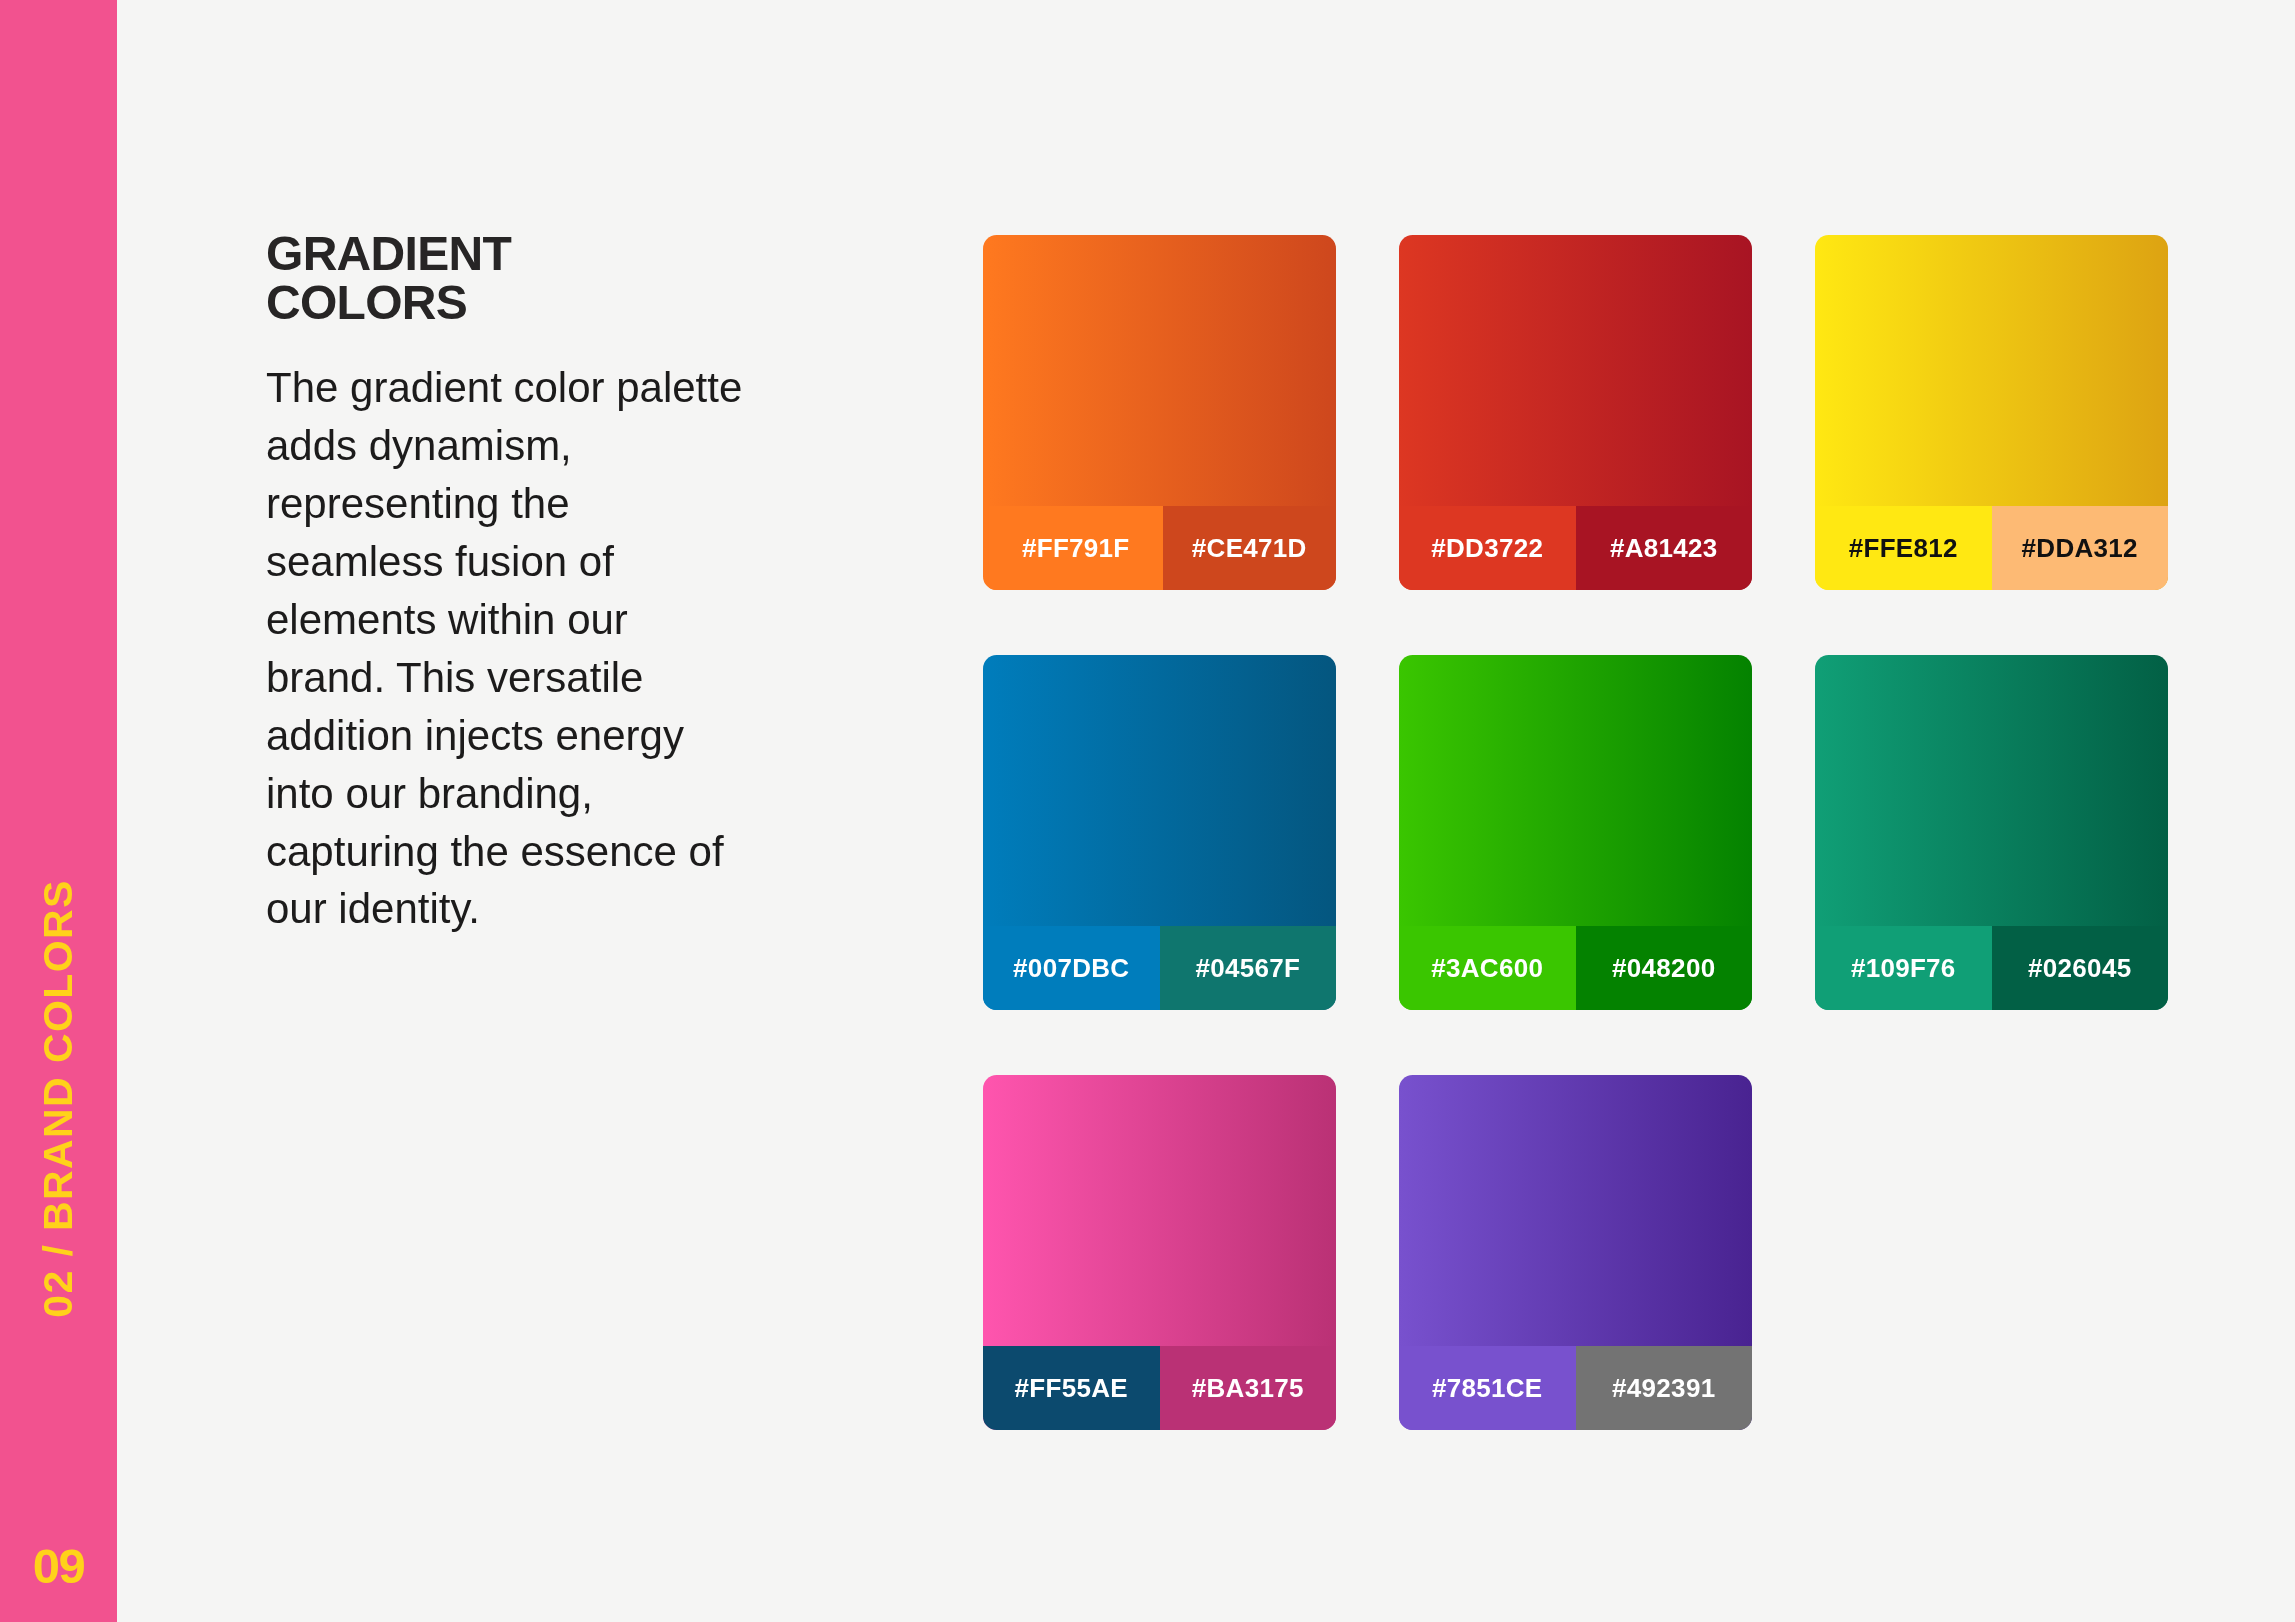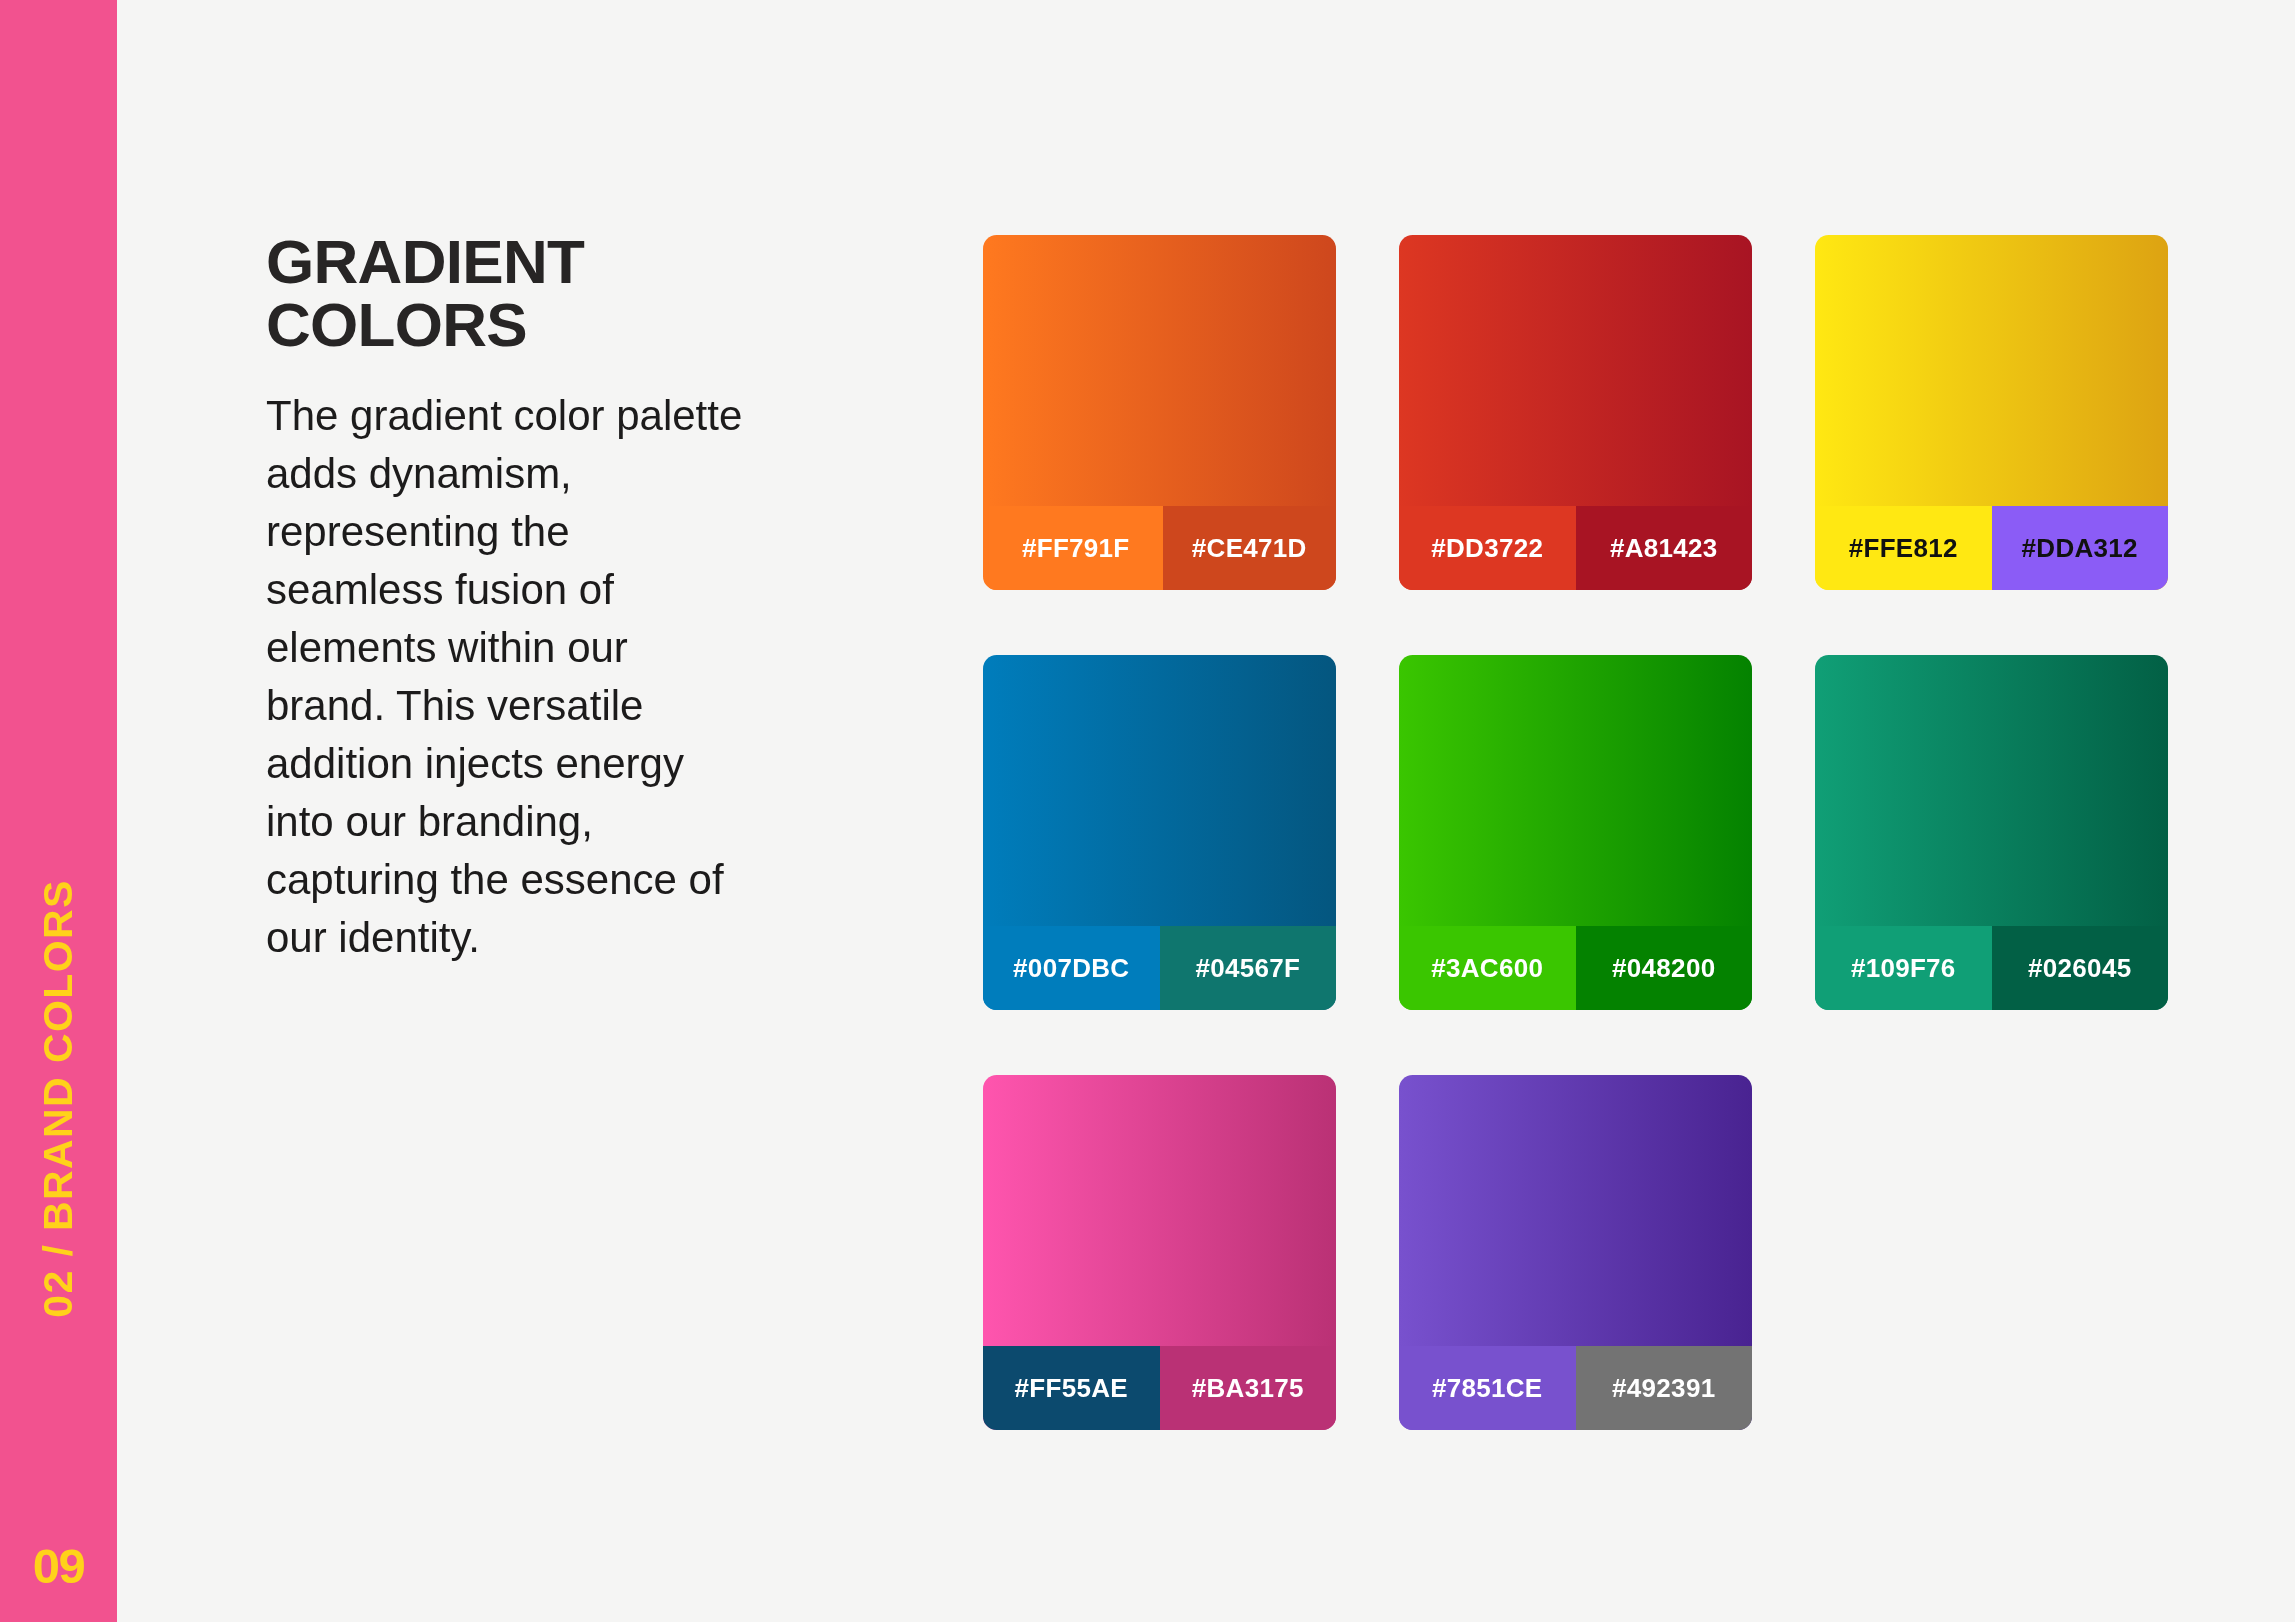--- a/index.html
+++ b/index.html
@@ -64,21 +64,21 @@
     position: absolute;
     left: 266px;
     top: 230px;
     width: 504px;
   }
   .page-title {
     margin: 0;
     color: #272525;
     font-family: "Liberation Sans Narrow", "Liberation Sans", sans-serif;
     font-weight: bold;
-    font-size: 62px;
+    font-size: 48px;
     line-height: 1.02;
     letter-spacing: -0.7px;
     text-transform: uppercase;
     max-width: 436px;
   }
   .page-description {
     margin: 31px 0 0 0;
     color: #1c1b1b;
     font-family: "Liberation Sans", sans-serif;
     font-weight: 400;
@@ -158,21 +158,21 @@
       <div class="swatch-gradient" style="background: linear-gradient(90deg, rgb(221, 55, 34) 0%, rgb(168, 20, 35) 100%);"></div>
       <div class="swatch-labels">
         <div class="swatch-chip" style="background: rgb(221, 55, 34); color: rgb(255, 255, 255);">#DD3722</div>
         <div class="swatch-chip" style="background: rgb(168, 20, 35); color: rgb(255, 255, 255);">#A81423</div>
       </div>
     </div>
     <div class="swatch-card">
       <div class="swatch-gradient" style="background: linear-gradient(90deg, rgb(255, 232, 18) 0%, rgb(221, 163, 18) 100%);"></div>
       <div class="swatch-labels">
         <div class="swatch-chip" style="background: rgb(255, 232, 18); color: rgb(17, 17, 17);">#FFE812</div>
-        <div class="swatch-chip" style="background: #8b5cf6; color: rgb(17, 17, 17);">#DDA312</div>
+        <div class="swatch-chip" style="background: #fdba74; color: rgb(17, 17, 17);">#DDA312</div>
       </div>
     </div>
     <div class="swatch-card">
       <div class="swatch-gradient" style="background: linear-gradient(90deg, rgb(0, 125, 188) 0%, rgb(4, 86, 127) 100%);"></div>
       <div class="swatch-labels">
         <div class="swatch-chip" style="background: rgb(0, 125, 188); color: rgb(255, 255, 255);">#007DBC</div>
         <div class="swatch-chip" style="background: #0f766e; color: rgb(255, 255, 255);">#04567F</div>
       </div>
     </div>
     <div class="swatch-card">

